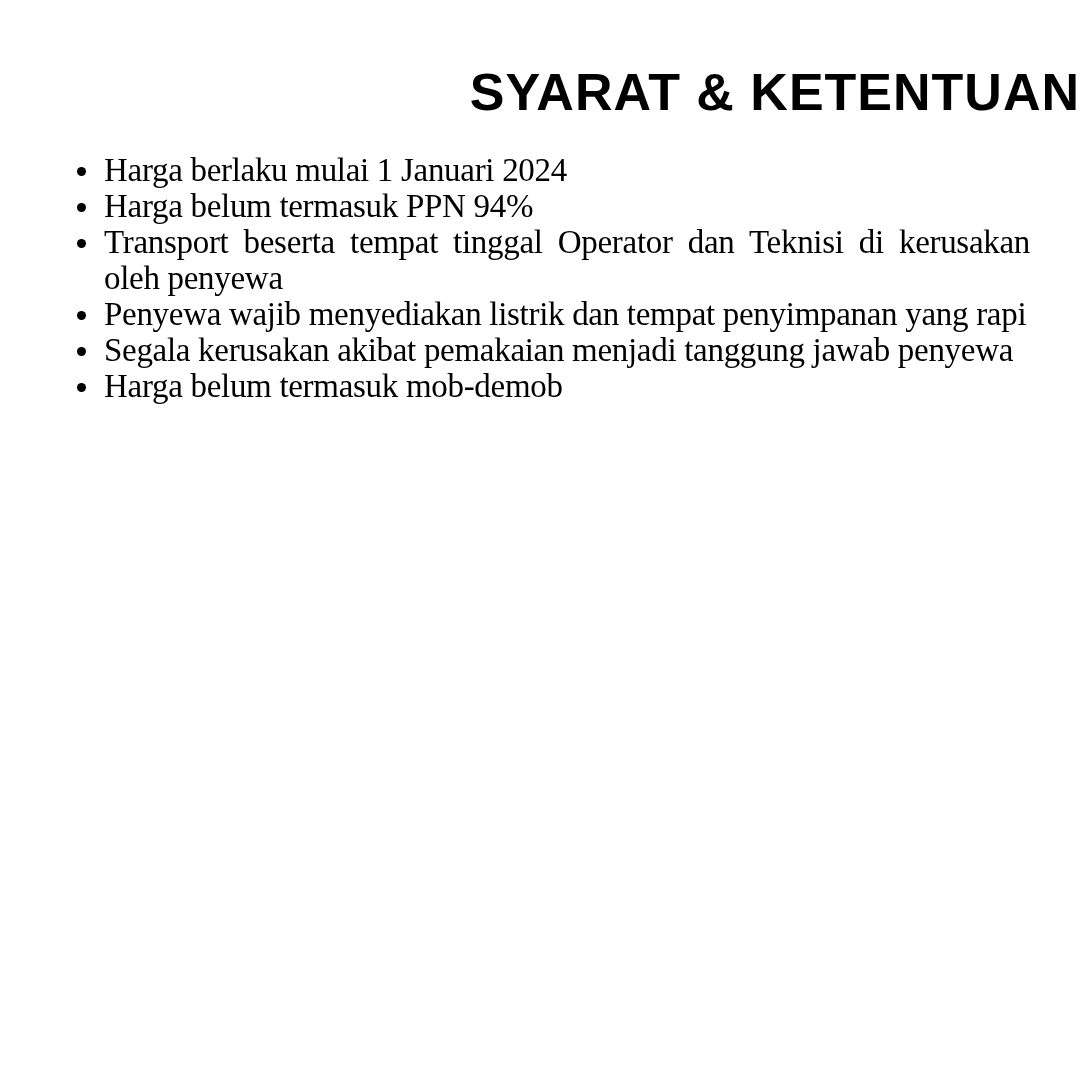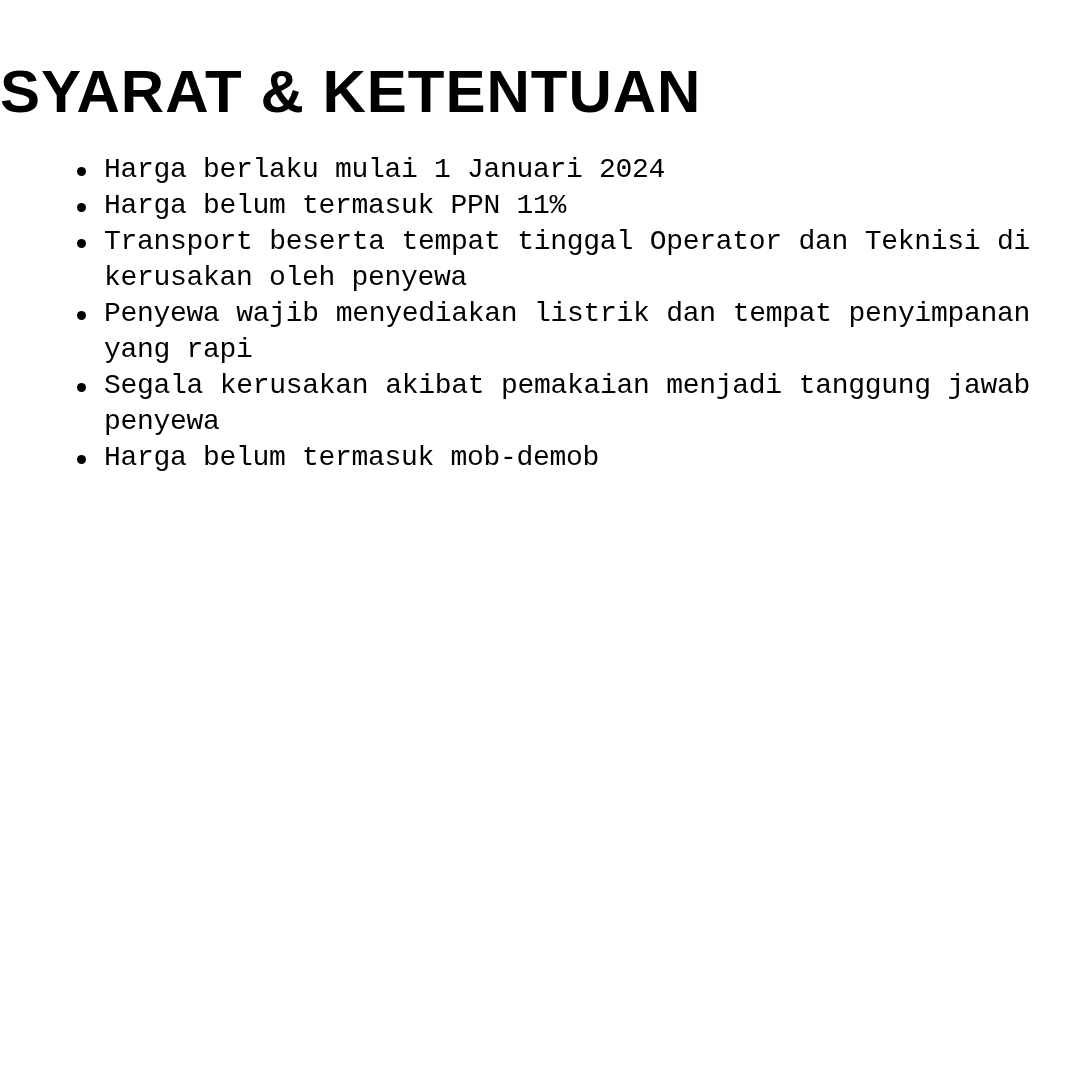--- a/index.html
+++ b/index.html
@@ -1,26 +1,26 @@
 <!DOCTYPE html>
 <html><head>
 <meta charset="utf-8">
 <style>
   html, body { margin: 0; padding: 0; background: #ffffff; }
   body { width: 1080px; height: 1080px; position: relative; overflow: hidden; font-family: "DejaVu Sans", sans-serif; color: #000; }
-  .title { position: absolute; top: 52px; left: 0; width: 1080px; text-align: left; font-family: "Liberation Sans", sans-serif; font-weight: 700; font-size: 60px; letter-spacing: 1px; margin: 0; line-height: 80px; }
+  .title { position: absolute; top: 52px; left: 0; width: 1080px; text-align: right; font-family: "Liberation Sans", sans-serif; font-weight: 700; font-size: 52px; letter-spacing: 1px; margin: 0; line-height: 80px; }
   ul.terms { position: absolute; top: 152px; left: 104px; width: 926px; margin: 0; padding: 0; list-style: none; }
-  ul.terms li { position: relative; font-family: Liberation Mono, monospace; font-size: 28px; line-height: 36px; text-align: justify; letter-spacing: -0.3px; }
+  ul.terms li { position: relative; font-family: Liberation Serif, serif; font-size: 33px; line-height: 36px; text-align: justify; letter-spacing: -0.3px; }
   ul.terms li .bullet { position: absolute; left: -27px; top: 15px; width: 9px; height: 9px; border-radius: 50%; background: #000; }
 </style>
 </head>
 <body>
 
 <h1 class="title">SYARAT &amp; KETENTUAN</h1>
 
 <ul class="terms">
   <li><span class="bullet"></span><span>Harga berlaku mulai 1 Januari 2024</span></li>
-  <li><span class="bullet"></span><span>Harga belum termasuk PPN 11%</span></li>
+  <li><span class="bullet"></span><span>Harga belum termasuk PPN 94%</span></li>
   <li><span class="bullet"></span><span>Transport beserta tempat tinggal Operator dan Teknisi di kerusakan oleh penyewa</span></li>
   <li><span class="bullet"></span><span>Penyewa wajib menyediakan listrik dan tempat penyimpanan yang rapi</span></li>
   <li><span class="bullet"></span><span>Segala kerusakan akibat pemakaian menjadi tanggung jawab penyewa</span></li>
   <li><span class="bullet"></span><span>Harga belum termasuk mob-demob</span></li>
 </ul>
 
 </body></html>

